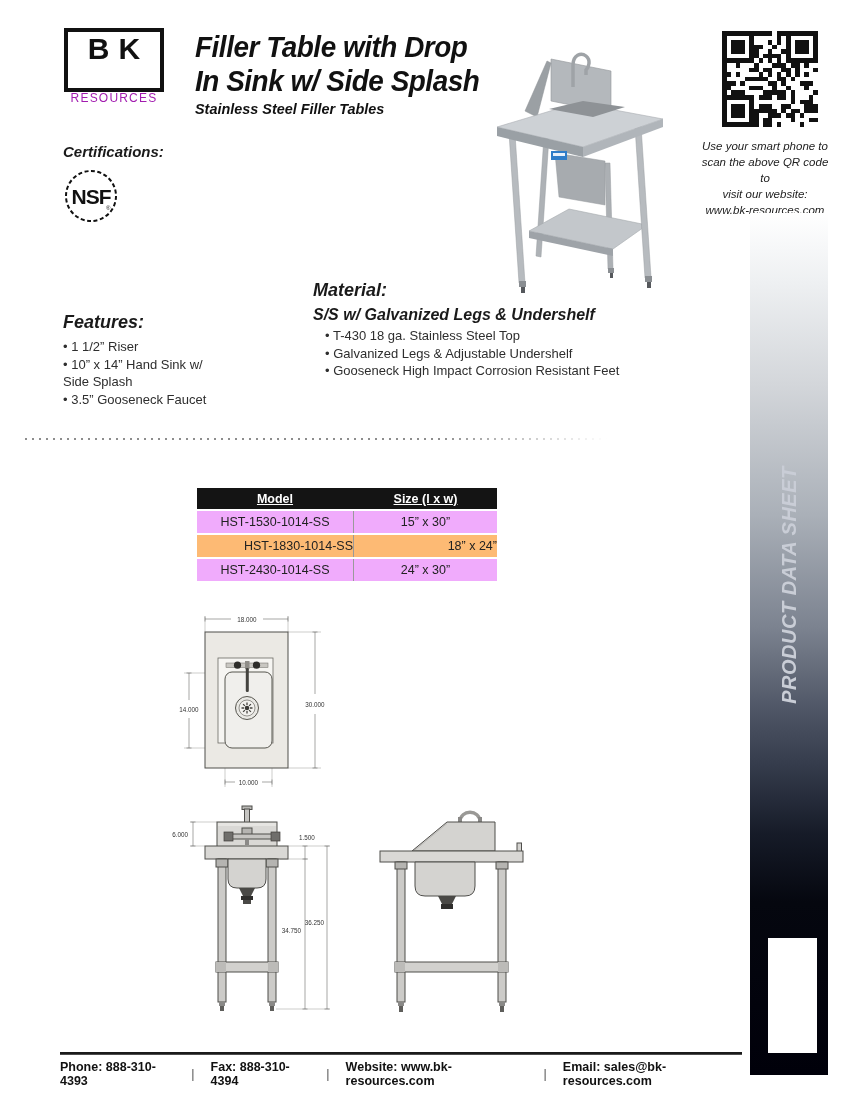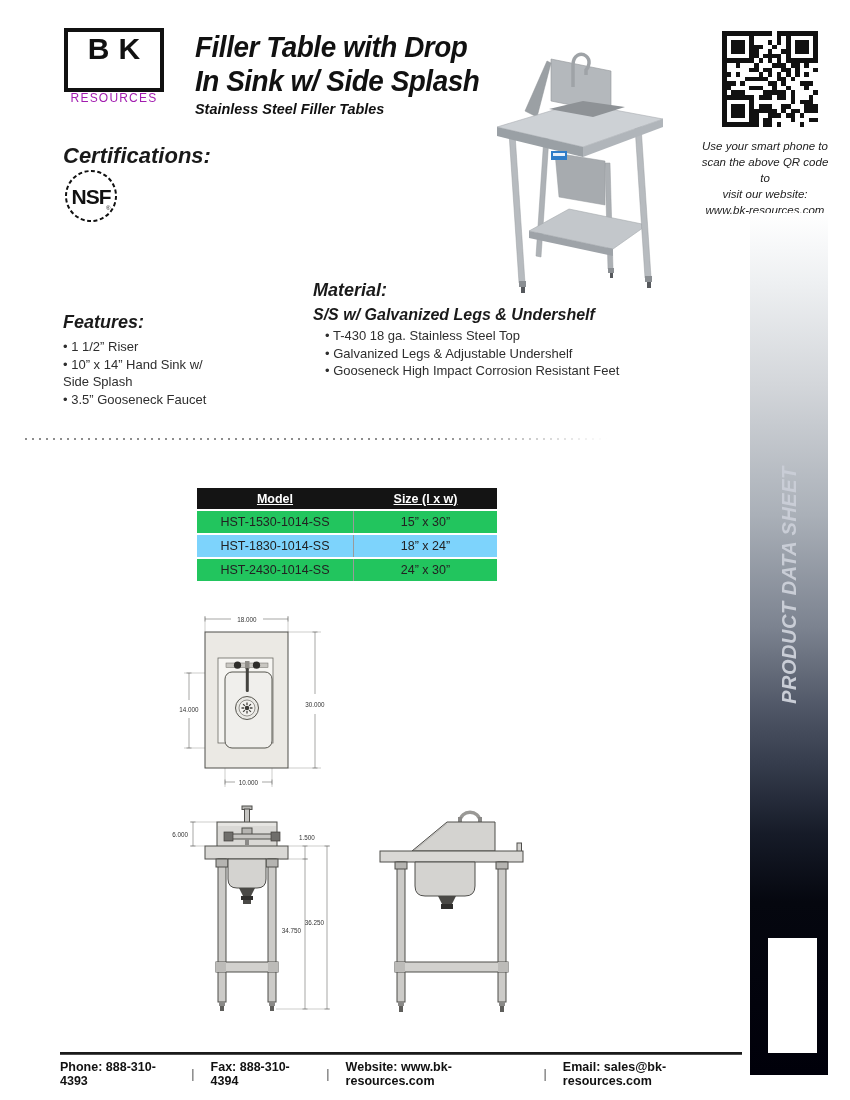--- a/index.html
+++ b/index.html
@@ -16,21 +16,21 @@
   .title-line{font-size:30px;line-height:34px;font-weight:800;font-style:italic;letter-spacing:-.5px;color:#111;}
   .subtitle{font-size:15.5px;font-weight:700;font-style:italic;margin-top:2px;color:#111;}
 
   
   .qr-wrap{position:absolute;left:722px;top:31px;width:96px;height:96px;}
   .qr-wrap svg{width:96px;height:96px;fill:#111;shape-rendering:crispEdges;}
   .qr-caption{position:absolute;left:696px;top:138px;width:138px;text-align:center;
               font-size:11.5px;font-style:italic;line-height:16px;color:#222;}
 
   
-  .cert-heading{position:absolute;left:63px;top:143px;font-size:22px;font-weight:800;font-style:italic;}
+  .cert-heading{position:absolute;left:63px;top:143px;font-size:15px;font-weight:800;font-style:italic;}
   .nsf{position:absolute;left:62px;top:167px;}
 
   
   .features{position:absolute;left:63px;top:280px;width:162px;margin-top:32px;}
   .material{position:absolute;left:313px;top:280px;width:340px;}
   .sec-heading{font-size:18px;font-weight:800;font-style:italic;margin:0 0 5px 0;}
   .sub-heading{font-size:16px;font-weight:800;font-style:italic;margin:0 0 3px 0;}
   .bullet{font-size:13px;line-height:17.5px;color:#2e2e2e;}
   .bullet::before{content:"• ";color:#2e2e2e;}
   .material .bullet{padding-left:12px;}
@@ -39,22 +39,22 @@
   .divider{position:absolute;left:25px;top:438px;width:612px;height:2px;
            background-image:repeating-linear-gradient(to right,#8d8d8d 0 2px,transparent 2px 7px);}
   .divider::after{content:"";position:absolute;right:0;top:-1px;width:200px;height:4px;
            background:linear-gradient(to right,rgba(255,255,255,0),#fff 85%);}
 
   
   .spec-table{position:absolute;left:197px;top:486px;width:300px;border-collapse:separate;
               border-spacing:0 2px;font-size:12.5px;}
   .spec-table th{background:#141414;color:#fff;font-weight:700;height:19px;padding:1px 0;text-decoration:underline;}
   .spec-table td{text-align:center;height:20px;padding:1px 0;color:#222;}
-  .spec-table tr.alt td{background:#22c55e;}
-  .spec-table tr.plain td{background:#7dd3fc;}
+  .spec-table tr.alt td{background:#f0abfc;}
+  .spec-table tr.plain td{background:#fdba74;text-align:right;}
   .spec-table td.size,.spec-table th.size{border-left:1px solid #9a9a9a;}
   .spec-table th.size{border-left:1px solid #141414;}
 
   
   .drawing{position:absolute;}
   .drawing svg{display:block;}
   .dim{stroke:#6b6b68;stroke-width:.6;fill:none;}
   .ext{stroke:#9a9a96;stroke-width:.5;fill:none;}
   .dimtext{font-size:6.3px;fill:#333;}
   .part{stroke:#4f4e4b;stroke-width:1;}

